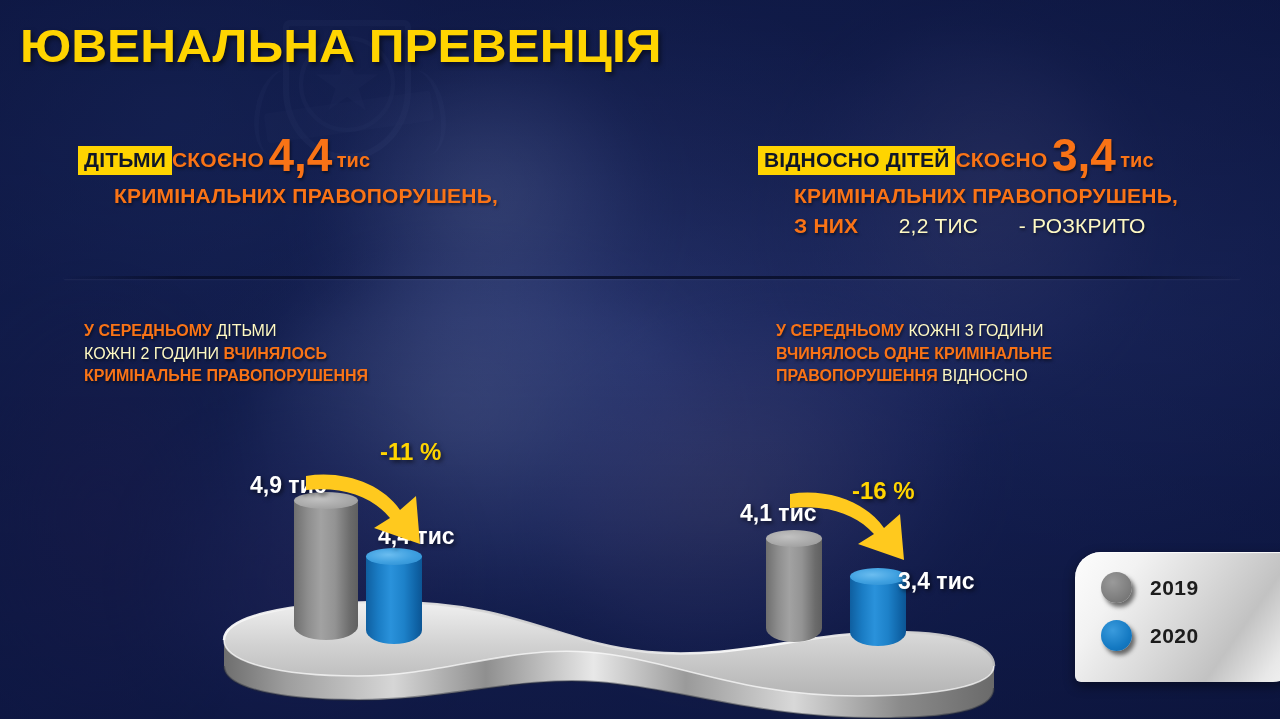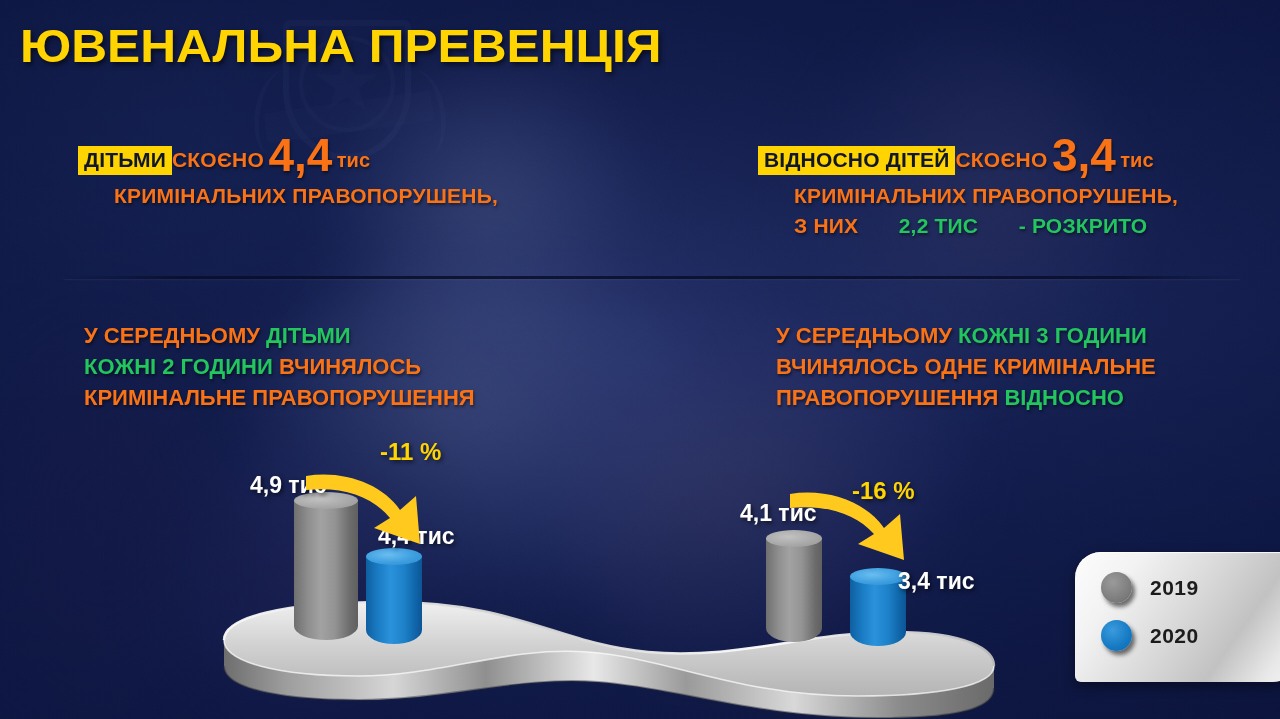--- a/index.html
+++ b/index.html
@@ -102,30 +102,30 @@
   }
 
   
   .stat { position:absolute; white-space:nowrap; }
   .stat .line { line-height:1.12; }
   .hl {
     background:#ffd400; color:#101728; font-weight:bold;
     padding:2px 6px 3px 6px; display:inline-block;
   }
   .w { color:#f97316; font-weight:bold; text-shadow:1px 2px 3px rgba(0,0,0,.5); }
-  .y { color:#22c55e; font-weight:bold; text-shadow:1px 2px 3px rgba(0,0,0,.5); }
+  .y { color:#fef9c3; font-weight:normal; text-shadow:1px 2px 3px rgba(0,0,0,.5); }
   .sz-lbl { font-size:21px; letter-spacing:.2px; }
   .sz-big { font-size:46px; line-height:34px; vertical-align:-4px; }
   .sz-sm  { font-size:20px; }
   .sz-body{ font-size:21px; letter-spacing:.2px;margin-left:36px; }
 
   .stat-left  { left:78px; top:138px; }
   .stat-right { left:758px; top:138px; }
 
-  .mid { position:absolute; white-space:nowrap; font-size:22px; font-weight:bold; line-height:1.42;
+  .mid { position:absolute; white-space:nowrap; font-size:16px; font-weight:bold; line-height:1.42;
          text-shadow:1px 2px 3px rgba(0,0,0,.55); }
   .mid-left  { left:84px;  top:320px; color:#ffffff; }
   .mid-right { left:776px; top:320px; color:#ffffff; }
 
   
   .pedestal { position:absolute; left:218px; top:596px; width:780px; height:123px; }
   .pedestal svg { display:block; }
 
   
   .cyl { position:absolute; }

